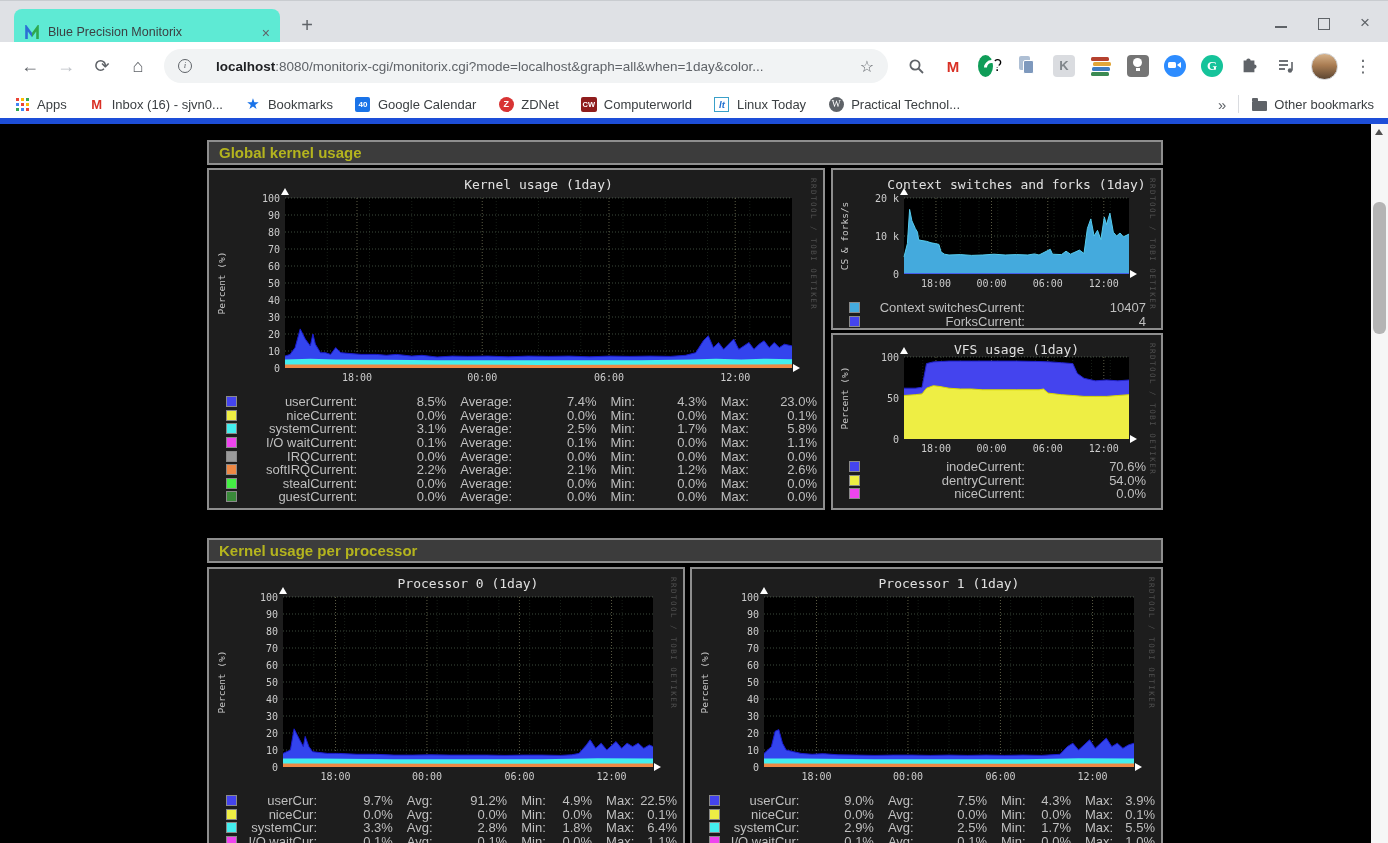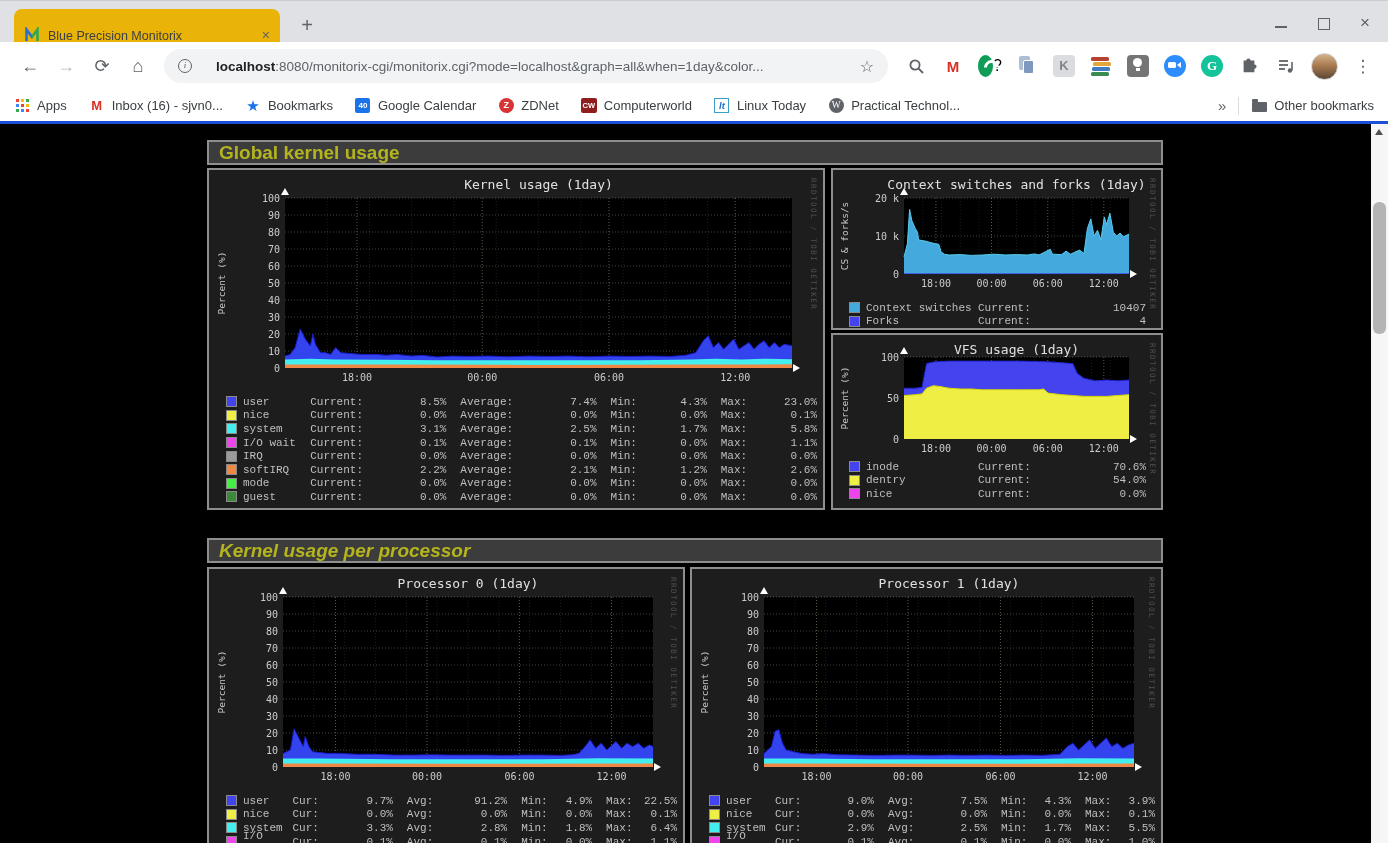--- a/index.html
+++ b/index.html
@@ -1,21 +1,21 @@
 <!DOCTYPE html>
 <html><head>
 <meta charset="utf-8">
 <style>
   * { margin:0; padding:0; box-sizing:border-box; }
   body { font-family:"Liberation Sans", sans-serif; background:#444; }
   .window { position:relative; width:1388px; height:843px; overflow:hidden; background:#dfe1e5; }
 
   
   .tabstrip { position:absolute; top:0; left:0; right:0; height:42px; background:#dfe1e5; border-top:1px solid #c9ccd0; }
-  .tab { position:absolute; left:14px; top:8px; width:266px; height:34px; background:#eab308; border-radius:8px 8px 0 0; display:flex; align-items:flex-end; padding:0 10px; }
+  .tab { position:absolute; left:14px; top:8px; width:266px; height:34px; background:#5eead4; border-radius:8px 8px 0 0; display:flex; align-items:flex-start; padding:16px 10px; }
   .tab-title { font-size:12.5px; color:#3c4043; margin-left:8px; white-space:nowrap; overflow:hidden; flex:1; }
   .tab-close { color:#5f6368; font-size:14px; margin-left:6px; cursor:default; }
   .newtab { position:absolute; left:294px; top:12px; width:26px; height:26px; color:#5f6368; font-size:20px; text-align:center; line-height:24px; border-radius:50%; }
   .winctl { position:absolute; right:14px; top:12px; display:flex; gap:24px; align-items:center; height:20px; }
   .wc { width:18px; height:18px; position:relative; }
   .wc-min::before { content:''; position:absolute; left:3px; top:12px; width:12px; height:2px; background:#5f6368; }
   .wc-max::before { content:''; position:absolute; left:4px; top:4px; width:10px; height:10px; border:1.7px solid #5f6368; }
   .wc-close { color:#5f6368; font-size:17px; line-height:18px; text-align:center; }
 
   
@@ -40,49 +40,49 @@
   .ext-bulb::before { content:''; position:absolute; left:7px; top:4px; width:9px; height:9px; background:#fff; border-radius:50%; }
   .ext-bulb::after { content:''; position:absolute; left:9.5px; top:14px; width:4px; height:3px; background:#fff; }
   .ext-zoom { width:22px; height:22px; border-radius:50%; background:#2d8cff; }
   .ext-zoom::before { content:''; position:absolute; left:5px; top:8px; width:8px; height:6px; background:#fff; border-radius:1.5px; }
   .ext-zoom::after { content:''; position:absolute; left:13.5px; top:8px; border-top:3px solid transparent; border-bottom:3px solid transparent; border-right:4px solid #fff; }
   .ext-gram { width:22px; height:22px; border-radius:50%; background:#15c39a; color:#fff; font-weight:bold; font-size:13px; text-align:center; line-height:22px; font-family:"Liberation Serif",serif; }
   .ext-avatar { width:27px; height:27px; border-radius:50%; background:linear-gradient(180deg,#d6b28a 0%,#a97c52 45%,#5c4632 100%); border:1px solid #cfd1d4; }
   .ext-dots { color:#5f6368; font-size:17px; letter-spacing:0; }
 
   
-  .bmbar { position:absolute; top:90px; left:0; right:0; height:34px; background:#fff; border-bottom:3px solid #1d4ed8; display:flex; align-items:center; padding:0 14px; gap:22px; }
+  .bmbar { position:absolute; top:90px; left:0; right:0; height:34px; background:#fff; border-bottom:6px solid #1d4ed8; display:flex; align-items:center; padding:0 14px; gap:22px; }
   .bm { display:flex; align-items:center; gap:7px; font-size:13px; color:#3c4043; white-space:nowrap; }
   .bmicon { width:16px; height:16px; display:flex; align-items:center; justify-content:center; flex:none; }
   .ic-apps { position:relative; width:13px; height:13px; }
   .ic-apps::before { content:''; position:absolute; left:0; top:0; width:3px; height:3px; background:#ea4335; box-shadow:5px 0 #fbbc05,10px 0 #34a853,0 5px #4285f4,5px 5px #ea4335,10px 5px #fbbc05,0 10px #34a853,5px 10px #4285f4,10px 10px #ea4335; }
   .ic-gmailtxt { color:#d93025; font-weight:bold; font-size:13px; }
   .ic-star { color:#1a73e8; font-size:15px; }
   .ic-cal { width:15px; height:15px; background:#1a73e8; border-radius:2px; color:#fff; font-size:8px; font-weight:bold; text-align:center; line-height:15px; }
   .ic-zdnet { width:15px; height:15px; background:#d83434; border-radius:50%; color:#fff; font-size:9px; font-weight:bold; text-align:center; line-height:15px; }
   .ic-cw { width:16px; height:15px; background:#8f1d1d; border-radius:2px; color:#fff; font-size:7.5px; font-weight:bold; text-align:center; line-height:15px; }
   .ic-lt { width:15px; height:15px; background:#fff; border:1px solid #3aa0c9; color:#1d6fd0; font-style:italic; font-weight:bold; font-size:9.5px; text-align:center; line-height:13px; }
   .ic-wp { width:15px; height:15px; background:#5f6368; border-radius:50%; color:#fff; font-size:9.5px; text-align:center; line-height:15px; font-family:"Liberation Serif",serif; }
   .bm-right { margin-left:auto; display:flex; align-items:center; }
   .bm-chev { color:#5f6368; font-size:15px; }
   .bm-div { width:1px; height:18px; background:#dadce0; margin:0 12px; }
   .ic-folder { position:relative; width:15px; height:10px; background:#5f6368; border-radius:1px; margin-top:3px; }
   .ic-folder::before { content:''; position:absolute; left:0; top:-3px; width:6px; height:3px; background:#5f6368; border-radius:1px 1px 0 0; }
 
   
   .page { position:absolute; top:124px; left:0; width:1371px; height:719px; background:#000; overflow:hidden; }
-  .secbar { position:absolute; background:#3c3c3c; border:2px solid #8e8e8e; color:#b4b41e; font-weight:bold; font-size:19px; line-height:21px; padding-left:10px; }
+  .secbar { position:absolute; background:#3c3c3c; border:2px solid #8e8e8e; color:#b4b41e; font-weight:bold; font-size:15px; line-height:21px; padding-left:10px; }
   .gbox { position:absolute; background:#1d1d1d; border:2px solid #8e8e8e; }
   .gimg { position:relative; width:100%; height:100%; padding:4px 2px 0 2px; }
   .wm { position:absolute; right:1px; top:6px; writing-mode:vertical-rl; font-family:"DejaVu Sans Mono",monospace; font-size:7.5px; color:#505050; letter-spacing:1.5px; }
   svg text.tick { font-family:"DejaVu Sans Mono",monospace; font-size:10px; fill:#cccccc; }
   svg text.gtitle { font-family:"DejaVu Sans Mono",monospace; font-size:13px; fill:#e0e0e0; }
   svg text.ylab { font-family:"DejaVu Sans Mono",monospace; font-size:9.5px; fill:#c8c8c8; }
 
-  .legend { font-family:Liberation Mono, monospace; font-size:11px; color:#bfbfbf; margin-top:3px; padding-left:12px; }
+  .legend { font-family:Liberation Sans, sans-serif; font-size:13px; color:#bfbfbf; margin-top:3px; padding-left:12px;text-align:right; }
   .lrow { display:flex; align-items:center; height:13.6px; }
   .swatch { width:9px; height:9px; outline:1px solid #8a8a8a; margin-right:7px; flex:none; }
   .wide .lname { width:74px; }
   .lcell { display:flex; justify-content:space-between; }
   .wide .lcell:nth-of-type(3) { width:150px; margin-right:14px; }
   .wide .lcell:nth-of-type(4) { width:150px; margin-right:14px; }
   .wide .lcell:nth-of-type(5) { width:106px; margin-right:14px; }
   .wide .lcell:nth-of-type(6) { width:106px; }
   .small .lname { flex:1; }
   .small .lcell { width:168px; margin-right:10px; }
@@ -409,21 +409,21 @@
                 <span>Min:</span>
                 <span>1.2%</span>
               </span>
               <span class="lcell">
                 <span>Max:</span>
                 <span>2.6%</span>
               </span>
             </div>
             <div class="lrow">
               <span class="swatch" style="background: rgb(68, 238, 68);"></span>
-              <span class="lname">mode</span>
+              <span class="lname">steal</span>
               <span class="lcell">
                 <span>Current:</span>
                 <span>0.0%</span>
               </span>
               <span class="lcell">
                 <span>Average:</span>
                 <span>0.0%</span>
               </span>
               <span class="lcell">
                 <span>Min:</span>
@@ -567,21 +567,21 @@
               <span class="swatch" style="background: rgb(238, 68, 238);"></span>
               <span class="lname">nice</span>
               <span class="lcell">
                 <span>Current:</span>
                 <span>0.0%</span>
               </span>
             </div>
           </div></div>
     </div>
 
-    <div class="secbar" style="left:207px; top:414px; width:956px; height:25px;font-style:italic;">Kernel usage per processor</div>
+    <div class="secbar" style="left:207px; top:414px; width:956px; height:25px;">Kernel usage per processor</div>
 
     <div class="gbox" style="left:207px; top:443px; width:478px; height:345px; padding:2px 4px;">
       <div class="gimg" id="g-proc0"><svg width="466" height="212" viewBox="0 0 466 212">
             <rect x="68" y="22" width="370" height="170" fill="#000"></rect>
             <text x="63" y="195.5" text-anchor="end" class="tick">0</text>
             <line x1="68" y1="175" x2="438" y2="175" stroke="rgba(160,195,160,0.38)" stroke-dasharray="1,2"></line>
             <text x="63" y="178.5" text-anchor="end" class="tick">10</text>
             <line x1="68" y1="158" x2="438" y2="158" stroke="rgba(160,195,160,0.38)" stroke-dasharray="1,2"></line>
             <text x="63" y="161.5" text-anchor="end" class="tick">20</text>
             <line x1="68" y1="141" x2="438" y2="141" stroke="rgba(160,195,160,0.38)" stroke-dasharray="1,2"></line>

